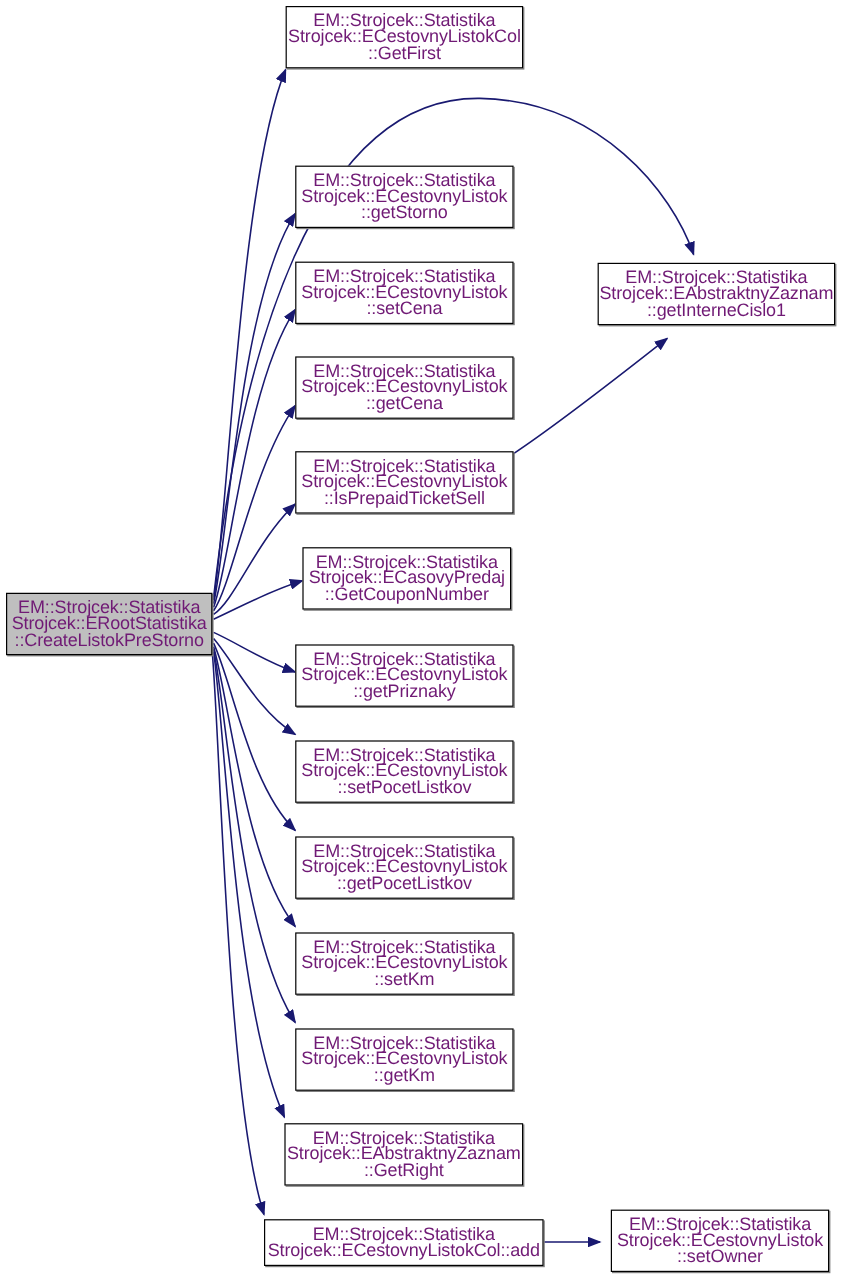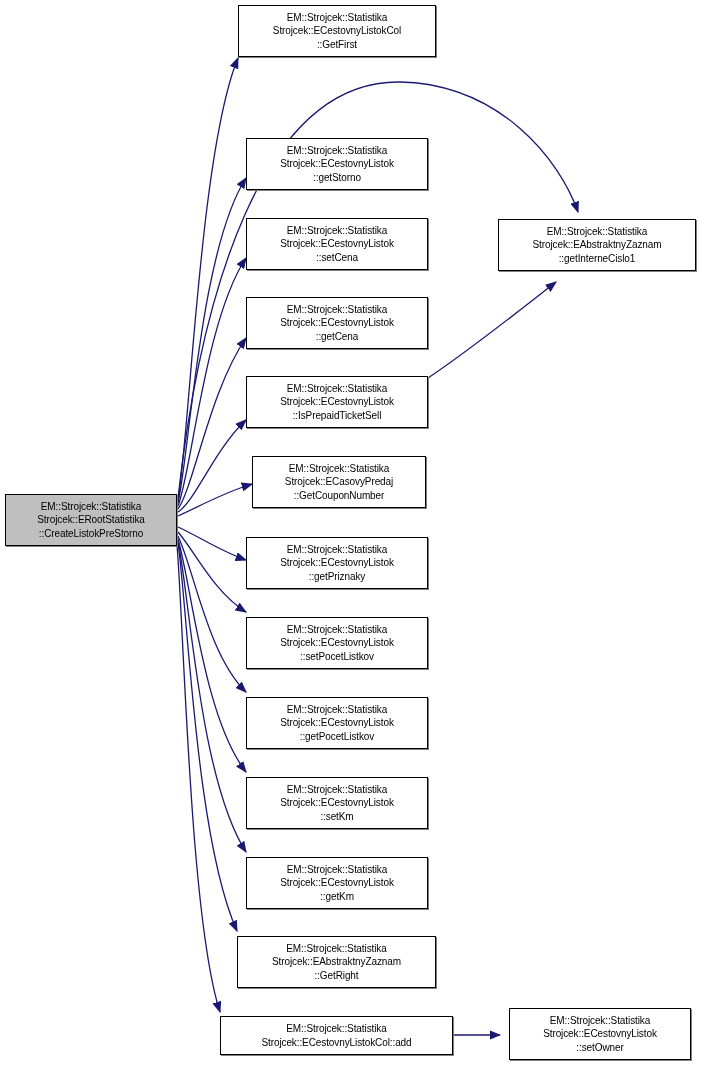--- a/index.html
+++ b/index.html
@@ -28,23 +28,23 @@
   }
   .node {
     position: absolute;
     box-sizing: border-box;
     border: 1px solid #000000;
     background: #ffffff;
     display: flex;
     align-items: center;
     justify-content: center;
     text-align: center;
-    font-size: 10px;
+    font-size: 15px;
     line-height: 13.6px;
-    color: #000000;
+    color: #701a75;
     letter-spacing: -0.1px;
     white-space: pre-line;
     z-index: 2;
     box-shadow: 1px 1px 0 #808080;
   }
   .node.root {
     background: #bfbfbf;
     border: 1px solid #000000;
   }
   .node-label {

